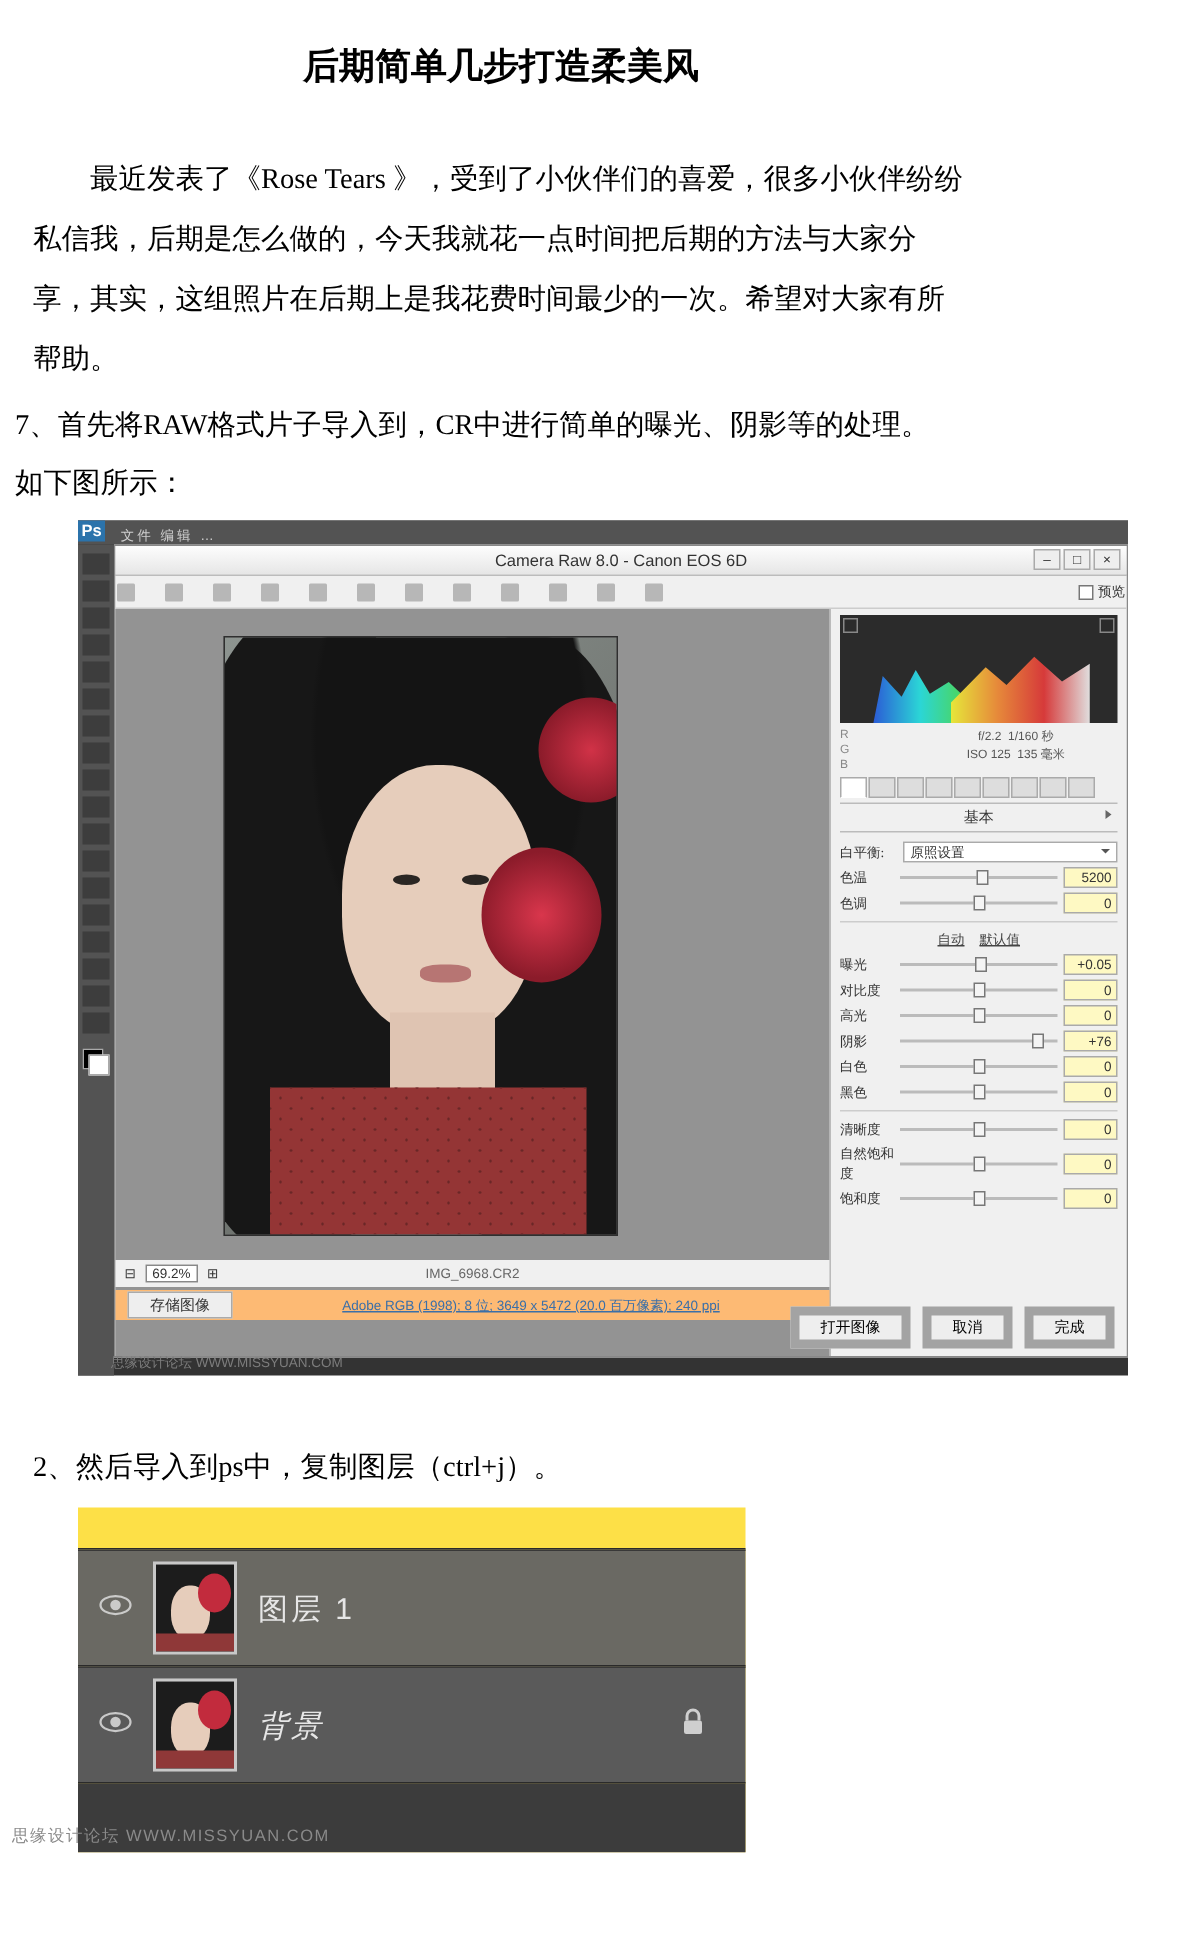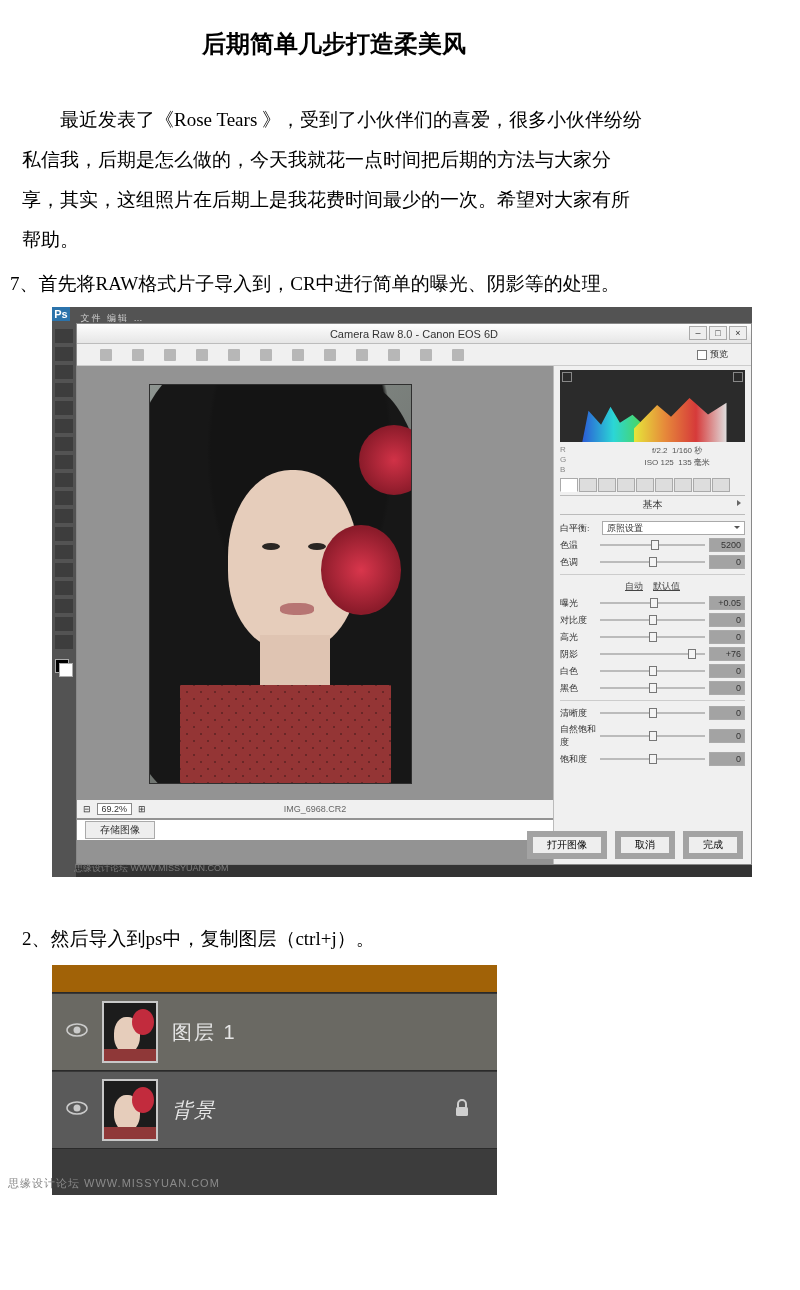--- a/index.html
+++ b/index.html
@@ -16,21 +16,21 @@
   .cr-menubar .menu{ font-size:9px; color:#cfcfcf; letter-spacing:2px; padding-left:6px;}
   .cr-ps-toolbar { position:absolute; top:16px; left:0; width:24px; bottom:0; background:#535353; display:flex; flex-direction:column; align-items:center; gap:4px; padding-top:6px;}
   .cr-ps-toolbar .tool { width:18px; height:14px; background:#3d3d3d; }
   .cr-ps-toolbar .swatch { width:18px; height:18px; position:relative; margin-top:6px;}
   .cr-ps-toolbar .swatch::before{content:"";position:absolute;top:0;left:0;width:12px;height:12px;background:#000;border:1px solid #aaa;}
   .cr-ps-toolbar .swatch::after{content:"";position:absolute;bottom:0;right:0;width:12px;height:12px;background:#fff;border:1px solid #aaa;}
   .cr-window { position:absolute; top:16px; left:24px; right:0; bottom:12px; background:#f0f0f0; border:1px solid #888;}
   .cr-titlebar { height:20px; background:linear-gradient(#fdfdfd,#e6e6e6); text-align:center; font-size:11px; line-height:20px; color:#333; border-bottom:1px solid #bcbcbc; position:relative;}
   .cr-titlebar .winbtns{position:absolute;right:4px;top:2px;display:flex;gap:2px;}
   .cr-titlebar .winbtns span{width:18px;height:14px;border:1px solid #aaa;background:#eee;font-size:9px;line-height:13px;text-align:center;}
-  .cr-toolbar2 { height:22px; padding:0 23px; display:flex; align-items:center; gap:20px; border-bottom:1px solid #ccc; background:#f0f0f0;}
+  .cr-toolbar2 { height:22px; padding:0 1px; display:flex; align-items:center; gap:20px; border-bottom:1px solid #ccc; background:#f0f0f0;}
   .cr-toolbar2 .t2 { width:12px; height:12px; background:#888; opacity:.55; border-radius:1px;}
   .cr-toolbar2 .preview{ margin-left:auto; font-size:9px; color:#333; display:flex; align-items:center; gap:3px;}
   .cr-toolbar2 .preview .cb{width:10px;height:10px;border:1px solid #777;background:#fff;}
   .cr-body { position:absolute; top:42px; left:0; right:0; bottom:0; display:flex; }
   .cr-left { flex:1; background:#939393; position:relative; }
   .cr-canvas { position:absolute; top:18px; left:72px; width:263px; height:400px; background:#6f6f6f; border:1px solid #2f2f2f; overflow:hidden;}
   
   .cr-canvas .bg{position:absolute;inset:0;background:linear-gradient(135deg,#8d9490,#5d605c);}
   .cr-canvas .hair{position:absolute;top:-20px;left:10px;width:280px;height:350px;background:radial-gradient(ellipse at 50% 25%, #141414 0%, #141414 45%, transparent 47%);}
   .cr-canvas .hair2{position:absolute;top:-20px;left:-40px;width:160px;height:430px;background:#171717;border-radius:60% 30% 40% 50%;}
@@ -40,21 +40,21 @@
   .cr-canvas .dress{position:absolute;top:300px;left:30px;right:20px;bottom:0;background:#943535;background-image:radial-gradient(#6a2727 8%,transparent 10%),radial-gradient(#6a2727 8%,transparent 10%);background-size:14px 14px;background-position:0 0,7px 7px;}
   .cr-canvas .rose1{position:absolute;top:40px;right:-18px;width:70px;height:70px;background:radial-gradient(circle,#d13247 0%,#8b1b2a 70%);border-radius:50%;}
   .cr-canvas .rose2{position:absolute;top:140px;right:10px;width:80px;height:90px;background:radial-gradient(circle,#d9364c 0%,#8b1b2a 70%);border-radius:50%;}
   .cr-canvas .eye{position:absolute;top:158px;width:18px;height:7px;background:#2a2623;border-radius:50%;}
   .cr-canvas .eye.l{left:112px;} .cr-canvas .eye.r{left:158px;}
   .cr-canvas .lips{position:absolute;top:218px;left:130px;width:34px;height:12px;background:#b77573;border-radius:40%;}
   .cr-left .bottom-strip{position:absolute;left:0;right:0;bottom:46px;height:18px;background:#f0f0f0;display:flex;align-items:center;}
   .cr-left .zoom{font-size:9px;color:#333;margin-left:6px;display:flex;align-items:center;gap:6px;}
   .cr-left .zoom .box{border:1px solid #888;padding:0 4px;background:#fff;}
   .cr-left .filename{position:absolute;left:50%;transform:translateX(-50%);font-size:9px;color:#666;}
-  .cr-left .footer-info{position:absolute;left:0;right:0;bottom:24px;height:20px;background:#ffffff;display:flex;align-items:center;margin-top:32px;}
+  .cr-left .footer-info{position:absolute;left:0;right:0;bottom:24px;height:20px;background:#fdba74;display:flex;align-items:center;margin-top:32px;}
   .cr-left .footer-info .save{font-size:10px;color:#333;border:1px solid #aaa;background:#eee;padding:1px 14px;margin-left:8px;}
   .cr-left .footer-info .colorinfo{flex:1;text-align:center;font-size:9px;color:#3b6fa8;text-decoration:underline;}
   .cr-right { width:198px; background:#f0f0f0; border-left:1px solid #bbb; padding:4px 6px 4px 6px; font-size:10px; color:#333; overflow:hidden;}
   .histo{height:72px;background:#2b2b2b;position:relative;margin-bottom:3px;}
   .histo .h1{position:absolute;bottom:0;left:12%;width:34%;height:55%;background:linear-gradient(to right,#2b5bd6,#2bd6d6,#4fd64f);clip-path:polygon(0 100%,10% 20%,30% 55%,45% 10%,60% 50%,80% 30%,100% 60%,100% 100%);} 
   .histo .h2{position:absolute;bottom:0;left:40%;width:50%;height:65%;background:linear-gradient(to right,#e6e63a,#e6893a,#d63a3a,#e0e0e0);clip-path:polygon(0 70%,25% 20%,40% 45%,60% 5%,80% 40%,100% 15%,100% 100%,0 100%);} 
   .histo .corner{position:absolute;width:10px;height:10px;border:1px solid #888;}
   .histo .corner.l{left:2px;top:2px;} .histo .corner.r{right:2px;top:2px;}
   .exif{display:flex;font-size:8px;color:#555;gap:4px;margin-bottom:4px;}
   .exif .lab{width:10px;color:#888;}
@@ -67,30 +67,30 @@
   .panel-title .menu-tri{position:absolute;right:4px;top:4px;border-width:3px 0 3px 4px;border-style:solid;border-color:transparent transparent transparent #666;}
   .wb-row{display:flex;align-items:center;gap:6px;margin-bottom:3px;}
   .wb-row label{flex:0 0 36px;font-size:9px;font-family:Liberation Serif, serif;}
   .wb-row .sel{flex:1;border:1px solid #aaa;height:14px;background:#fff;font-size:9px;padding:0 4px;line-height:13px;position:relative;}
   .wb-row .sel::after{content:"";position:absolute;right:4px;top:4px;border:3px solid transparent;border-top-color:#555;}
   .slider-row{display:flex;align-items:center;margin:3px 0;}
   .slider-row label{flex:0 0 36px;font-size:9px;color:#333;}
   .slider-row .track{flex:1;height:10px;position:relative;margin:0 4px;}
   .slider-row .track::before{content:"";position:absolute;top:4px;left:0;right:0;height:2px;background:#bbb;}
   .slider-row .thumb{position:absolute;top:0;width:8px;height:10px;background:#f4f4f4;border:1px solid #777;transform:translateX(-50%);}
-  .slider-row .val{flex:0 0 36px;text-align:right;font-size:9px;border:1px solid #aaa;background:#a3a3a3;height:14px;line-height:13px;padding-right:3px;}
+  .slider-row .val{flex:0 0 36px;text-align:right;font-size:9px;border:1px solid #aaa;background:#fef9c3;height:14px;line-height:13px;padding-right:3px;}
   .sep{border-top:1px solid #ccc;margin:5px 0;}
   .auto-line{display:flex;justify-content:center;gap:10px;font-size:9px;text-decoration:underline;color:#444;margin-bottom:3px;}
   .cr-right .bottom-btns .btn,.cr-btn{font-size:10px;border:6px solid #a3a3a3;background:#eee;padding:1px 14px;}
   .cr-window .bottom-btns{position:absolute;bottom:5px;right:8px;display:flex;gap:8px;}
   .watermark-b{position:absolute;bottom:2px;left:22px;font-size:9px;color:#7c7c7c;font-family:Arial;}
 
   
   .step2-text{ font-size:19px; line-height:2.1; padding:0 22px 0 22px; margin-top:42px;}
-  .layers-shot{ margin:6px 0 0 52px; width:445px; height:230px; background:#a16207; position:relative; font-family:"Microsoft YaHei",sans-serif;}
+  .layers-shot{ margin:6px 0 0 52px; width:445px; height:230px; background:#fde047; position:relative; font-family:"Microsoft YaHei",sans-serif;}
   .layers-top{height:28px;border-bottom:1px solid #2a2a2a;}
   .layer-row{display:flex;align-items:center;height:78px;background:#5a5a5a;border-top:1px solid #383838;border-bottom:1px solid #2a2a2a;}
   .layer-row.sel{background:#6a6963;}
   .layer-row .eye{width:50px;text-align:center;}
   .layer-row .eye svg{opacity:.85;}
   .layer-row .thumb{width:56px;height:62px;border:2px solid #c8c8c8;margin-right:14px;background:#6a6a6a;position:relative;overflow:hidden;}
   .layer-row .thumb .mini-hair{position:absolute;inset:0;background:#1c1c1c;}
   .layer-row .thumb .mini-face{position:absolute;top:14px;left:10px;width:26px;height:36px;background:#e6cdbb;border-radius:46%;}
   .layer-row .thumb .mini-rose{position:absolute;top:6px;right:2px;width:22px;height:26px;background:#c22b3d;border-radius:50%;}
   .layer-row .thumb .mini-dress{position:absolute;bottom:0;left:0;right:0;height:12px;background:#8f3838;}
@@ -99,20 +99,21 @@
   .layers-shot .dark-rest{position:absolute;left:0;right:0;bottom:0;top:184px;background:#3c3c3c;}
   .page-footer{position:absolute;bottom:4px;left:8px;font-size:11px;color:#8a8a8a;font-family:"Microsoft YaHei",sans-serif;letter-spacing:1px;}
 </style>
 </head>
 <body>
 
 <div class="page">
   <div class="title">后期简单几步打造柔美风</div>
   <div class="intro">最近发表了《Rose Tears 》，受到了小伙伴们的喜爱，很多小伙伴纷纷私信我，后期是怎么做的，今天我就花一点时间把后期的方法与大家分享，其实，这组照片在后期上是我花费时间最少的一次。希望对大家有所帮助。</div>
   <div class="step">7、首先将RAW格式片子导入到，CR中进行简单的曝光、阴影等的处理。</div>
+  <div class="step">如下图所示：</div>
 
   <div class="cr-screenshot">
     <div class="cr-menubar">
       <span class="ps-logo">Ps</span>
       <span class="menu">文件 编辑 …</span>
     </div>
     <div class="cr-ps-toolbar">
       <div class="tool"></div>
         <div class="tool"></div>
       <div class="tool"></div>
@@ -175,20 +176,21 @@
               <div class="dress"></div>
             <div class="rose1"></div>
             <div class="rose2"></div>
           </div>
           <div class="bottom-strip">
             <span class="zoom">⊟ <span class="box">69.2%</span> ⊞</span>
             <span class="filename">IMG_6968.CR2</span>
           </div>
           <div class="footer-info">
             <span class="save">存储图像</span>
+            <span class="colorinfo">Adobe RGB (1998); 8 位; 3649 x 5472 (20.0 百万像素); 240 ppi</span>
           </div>
         </div>
         <div class="cr-right">
           <div class="histo">
             <div class="corner l"></div>
             <div class="corner r"></div>
             <div class="h1"></div>
               <div class="h2"></div>
           </div>
           <div class="exif">

